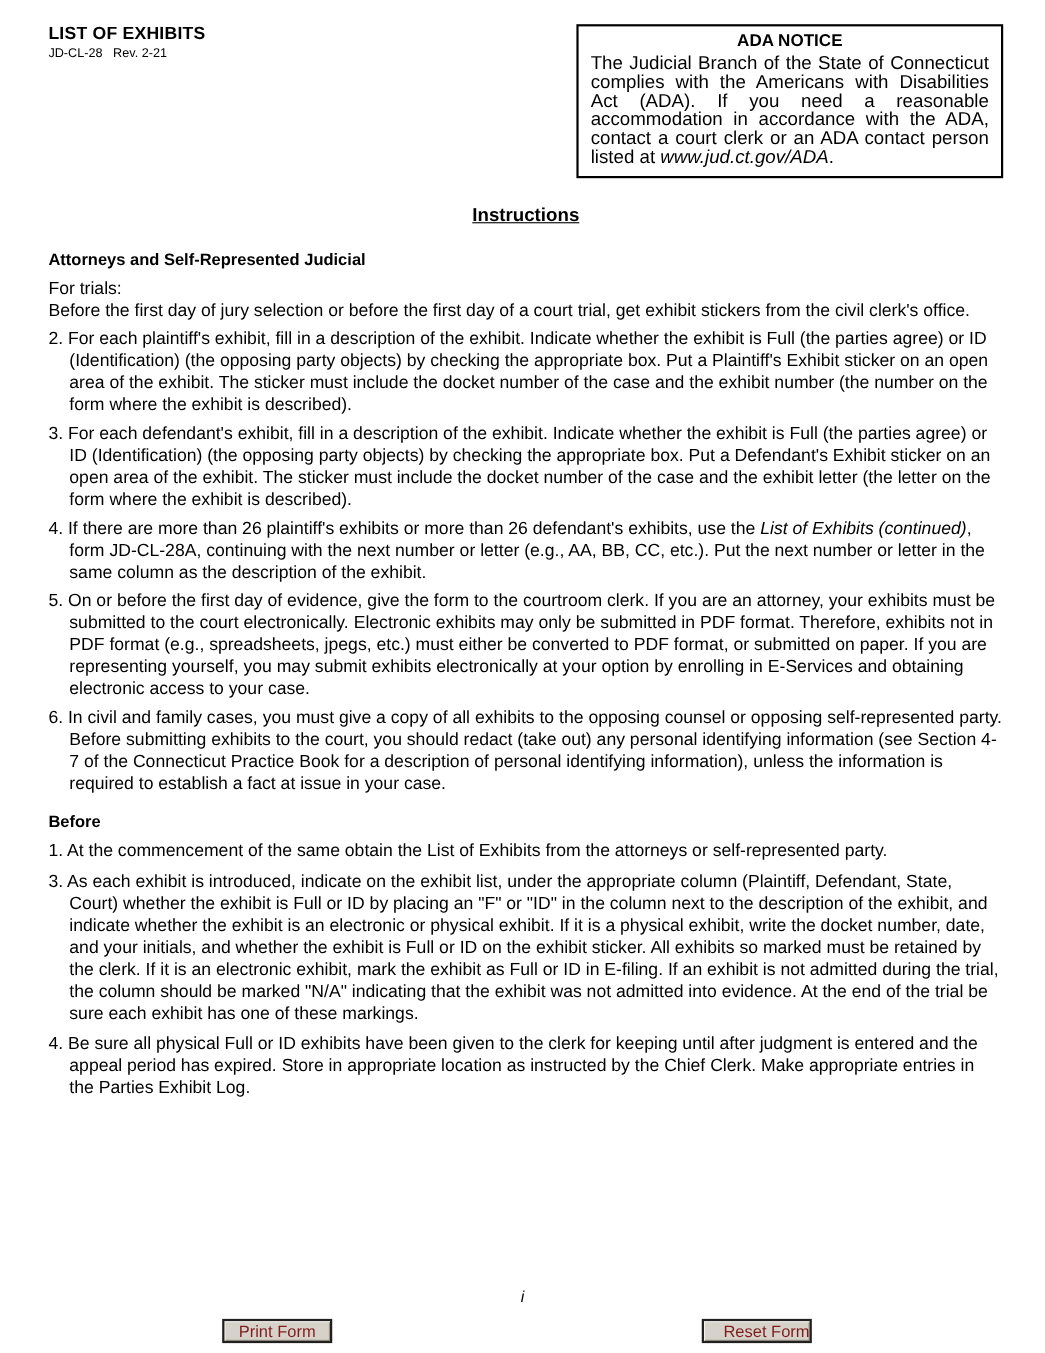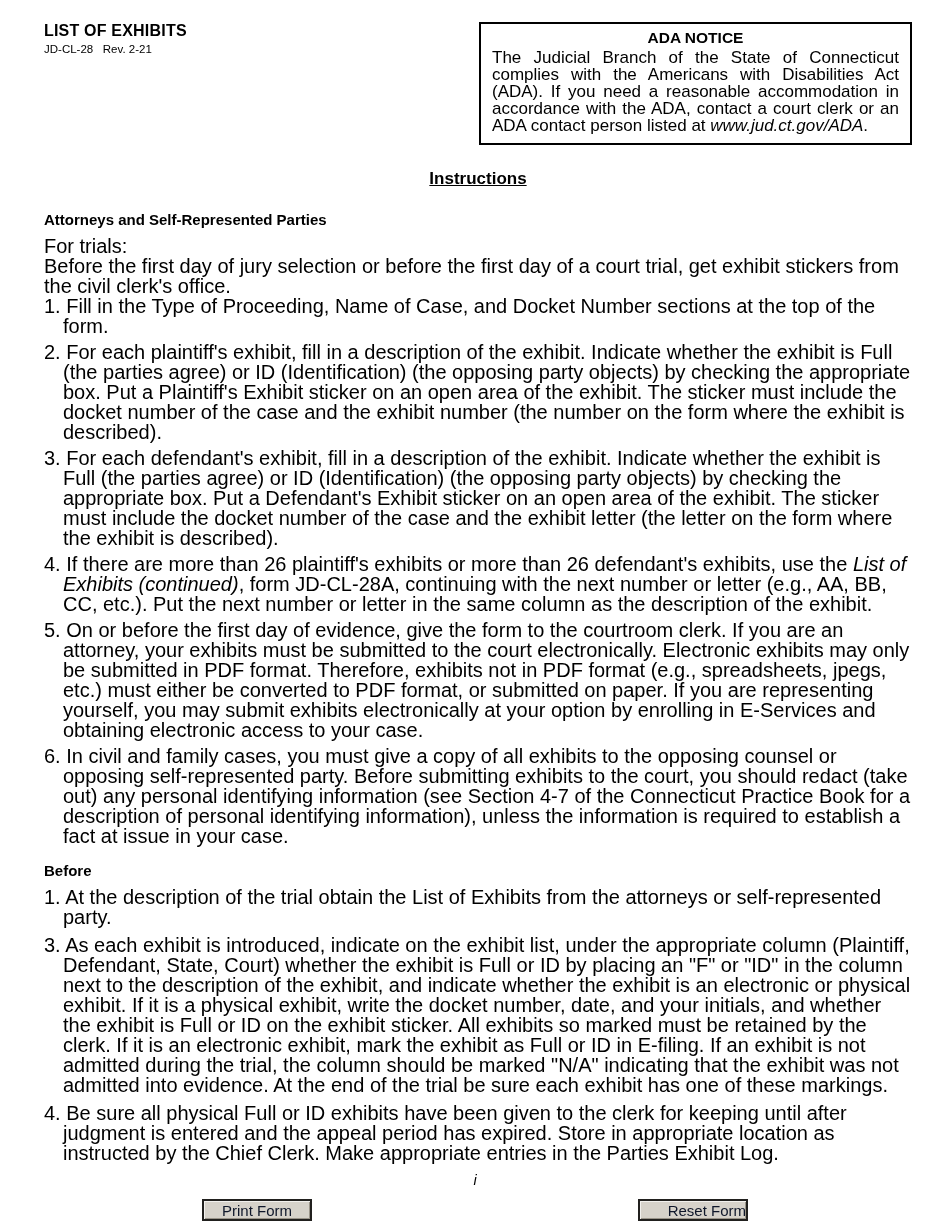--- a/index.html
+++ b/index.html
@@ -8,43 +8,43 @@
     width: 950px; height: 1230px;
     background: #ffffff; color: #000000;
     font-family: "Liberation Sans", sans-serif;
   }
   .page { position: relative; width: 950px; height: 1230px; overflow: hidden; background:#fff;border-radius:17px; }
 
   .header { display: flex; justify-content: space-between; align-items: flex-start; padding: 22px 38px 0 44px; }
   .doc-title { font-size: 16px; font-weight: bold; letter-spacing: .2px; }
   .form-number { font-size: 11.5px; margin-top: 3px; white-space: pre; }
 
-  .ada-box { width: 433px; border: 2px solid #000; padding: 5px 11px 9px 11px; }
+  .ada-box { width: 388px; border: 2px solid #000; padding: 5px 11px 9px 11px; }
   .ada-title { text-align: center; font-weight: bold; font-size: 15.5px; margin-bottom: 2px; }
   .ada-body { font-size: 17px; line-height: 17px; text-align: justify; margin: 0; }
   .ada-link { font-style: italic; }
 
   .main { padding: 0 38px 0 44px; }
   .instructions-title { text-align: center; font-size: 17px; font-weight: bold; text-decoration: underline; margin: 24px 0 0; }
   .section-heading { font-size: 15px; font-weight: bold; margin: 22px 0 0; }
   .section-heading.clerks { margin-top: 16px; }
-  .body-text { font-size: 20px; line-height: 20px; }
+  .body-text { font-size: 16px; line-height: 20px; }
   p.para { margin: 8px 0 0; }
   p.para.tight { margin: 7px 0 0; }
   .item { margin: 6px 0 0; padding-left: 19px; text-indent: -19px; }
   .item.first { margin-top: 0; }
   .italic { font-style: italic; }
 
   .page-num { position: absolute; left: 0; right: 0; top: 1172px; text-align: center; font-style: italic; font-size: 14.5px; }
   .btn {
-    position: absolute; top: 1199px; width: 110px; height: 22px;
+    position: absolute; top: 1199px; width: 100px; height: 22px;
     background: #d6d2ca; border: 2px solid #21201e;
     box-shadow: inset 1px 1px 0 #f2f1ee, inset -1px -1px 0 #999489;
     font-family: "Liberation Sans", sans-serif; font-size: 15px; line-height: 17px;
-    color: #0f172a; padding: 0; cursor: pointer;
+    color: #7f1d1d; padding: 0; cursor: pointer;
   }
   .btn-print { left: 202px; }
   .btn-reset { left: 638px; text-align: right; }
 </style>
 </head>
 <body>
 
 <div class="page">
 
   <div class="header">
@@ -55,42 +55,41 @@
     <div class="ada-box">
       <div class="ada-title">ADA NOTICE</div>
       <p class="ada-body"><span>The Judicial Branch of the State of Connecticut complies with the Americans with Disabilities Act (ADA). If you need a reasonable accommodation in accordance with the ADA, contact a court clerk or an ADA contact person listed at </span><span class="ada-link">www.jud.ct.gov/ADA</span><span>.</span></p>
     </div>
   </div>
 
   <div class="main">
     <div class="instructions-title">Instructions</div>
 
     <div>
-      <div class="section-heading">Attorneys and Self-Represented Parties</div>
+      <div class="section-heading">Attorneys and Self-Represented Judicial</div>
 
       <p class="para body-text">
         <span>For trials:</span><br>
         <span>Before the first day of jury selection or before the first day of a court trial, get exhibit stickers from the civil clerk's office.</span>
       </p>
 
 
       <div class="body-text">
-        <div class="item first"><span>1.</span> <span>Fill in the Type of Proceeding, Name of Case, and Docket Number sections at the top of the form.</span></div>
         <div class="item"><span>2.</span> <span>For each plaintiff's exhibit, fill in a description of the exhibit. Indicate whether the exhibit is Full (the parties agree) or ID (Identification) (the opposing party objects) by checking the appropriate box. Put a Plaintiff's Exhibit sticker on an open area of the exhibit.  The sticker must include the docket number of the case and the exhibit number (the number on the form where the exhibit is described).</span></div>
         <div class="item"><span>3.</span> <span>For each defendant's exhibit, fill in a description of the exhibit. Indicate whether the exhibit is Full (the parties agree) or ID (Identification) (the opposing party objects) by checking the appropriate box. Put a Defendant's Exhibit sticker on an open area of the exhibit. The sticker must include the docket number of the case and the exhibit letter (the letter on the form where the exhibit is described).</span></div>
         <div class="item"><span>4.</span> <span><span>If there are more than 26 plaintiff's exhibits or more than 26 defendant's exhibits, use the </span><span class="italic">List of Exhibits (continued)</span><span>, form JD-CL-28A, continuing with the next number or letter (e.g., AA, BB, CC, etc.). Put the next number or letter in the same column as the description of the exhibit.</span></span></div>
         <div class="item"><span>5.</span> <span>On or before the first day of evidence, give the form to the courtroom clerk. If you are an attorney, your exhibits must be submitted to the court electronically. Electronic exhibits may only be submitted in PDF format. Therefore, exhibits not in PDF format (e.g., spreadsheets, jpegs, etc.) must either be converted to PDF format, or submitted on paper. If you are representing yourself, you may submit exhibits electronically at your option by enrolling in E-Services and obtaining electronic access to your case.</span></div>
         <div class="item"><span>6.</span> <span>In civil and family cases, you must give a copy of all exhibits to the opposing counsel or opposing self-represented party. Before submitting exhibits to the court, you should redact (take out) any personal identifying information (see Section 4-7 of the Connecticut Practice Book for a description of personal identifying information), unless the information is required to establish a fact at issue in your case.</span></div>
       </div>
     </div>
 
     <div>
       <div class="section-heading clerks">Before</div>
       <div class="body-text" style="margin-top:8px;">
-        <div class="item first"><span>1.</span> <span>At the description of the trial obtain the List of Exhibits from the attorneys or self-represented party.</span></div>
+        <div class="item first"><span>1.</span> <span>At the commencement of the same obtain the List of Exhibits from the attorneys or self-represented party.</span></div>
         <div class="item" style="margin-top:8px;"><span>3.</span> <span>As each exhibit is introduced, indicate on the exhibit list, under the appropriate column (Plaintiff, Defendant, State, Court) whether the exhibit is Full or ID by placing an "F" or "ID" in the column next to the description of the exhibit, and indicate whether the exhibit is an electronic or physical exhibit. If it is a physical exhibit, write the docket number, date, and your initials, and whether the exhibit is Full or ID on the exhibit sticker. All exhibits so marked must be retained by the clerk. If it is an electronic exhibit, mark the exhibit as Full or ID in E-filing. If an exhibit is not admitted during the trial, the column should be marked "N/A" indicating that the exhibit was not admitted into evidence. At the end of the trial be sure each exhibit has one of these markings.</span></div>
         <div class="item" style="margin-top:8px;"><span>4.</span> <span>Be sure all physical Full or ID exhibits have been given to the clerk for keeping until after judgment is entered and the appeal period has expired. Store in appropriate location as instructed by the Chief Clerk. Make appropriate entries in the Parties Exhibit Log.</span></div>
       </div>
     </div>
   </div>
 
   <div class="page-num">i</div>
 
   <button class="btn btn-print" type="button">Print Form</button>
   <button class="btn btn-reset" type="button">Reset Form</button>

